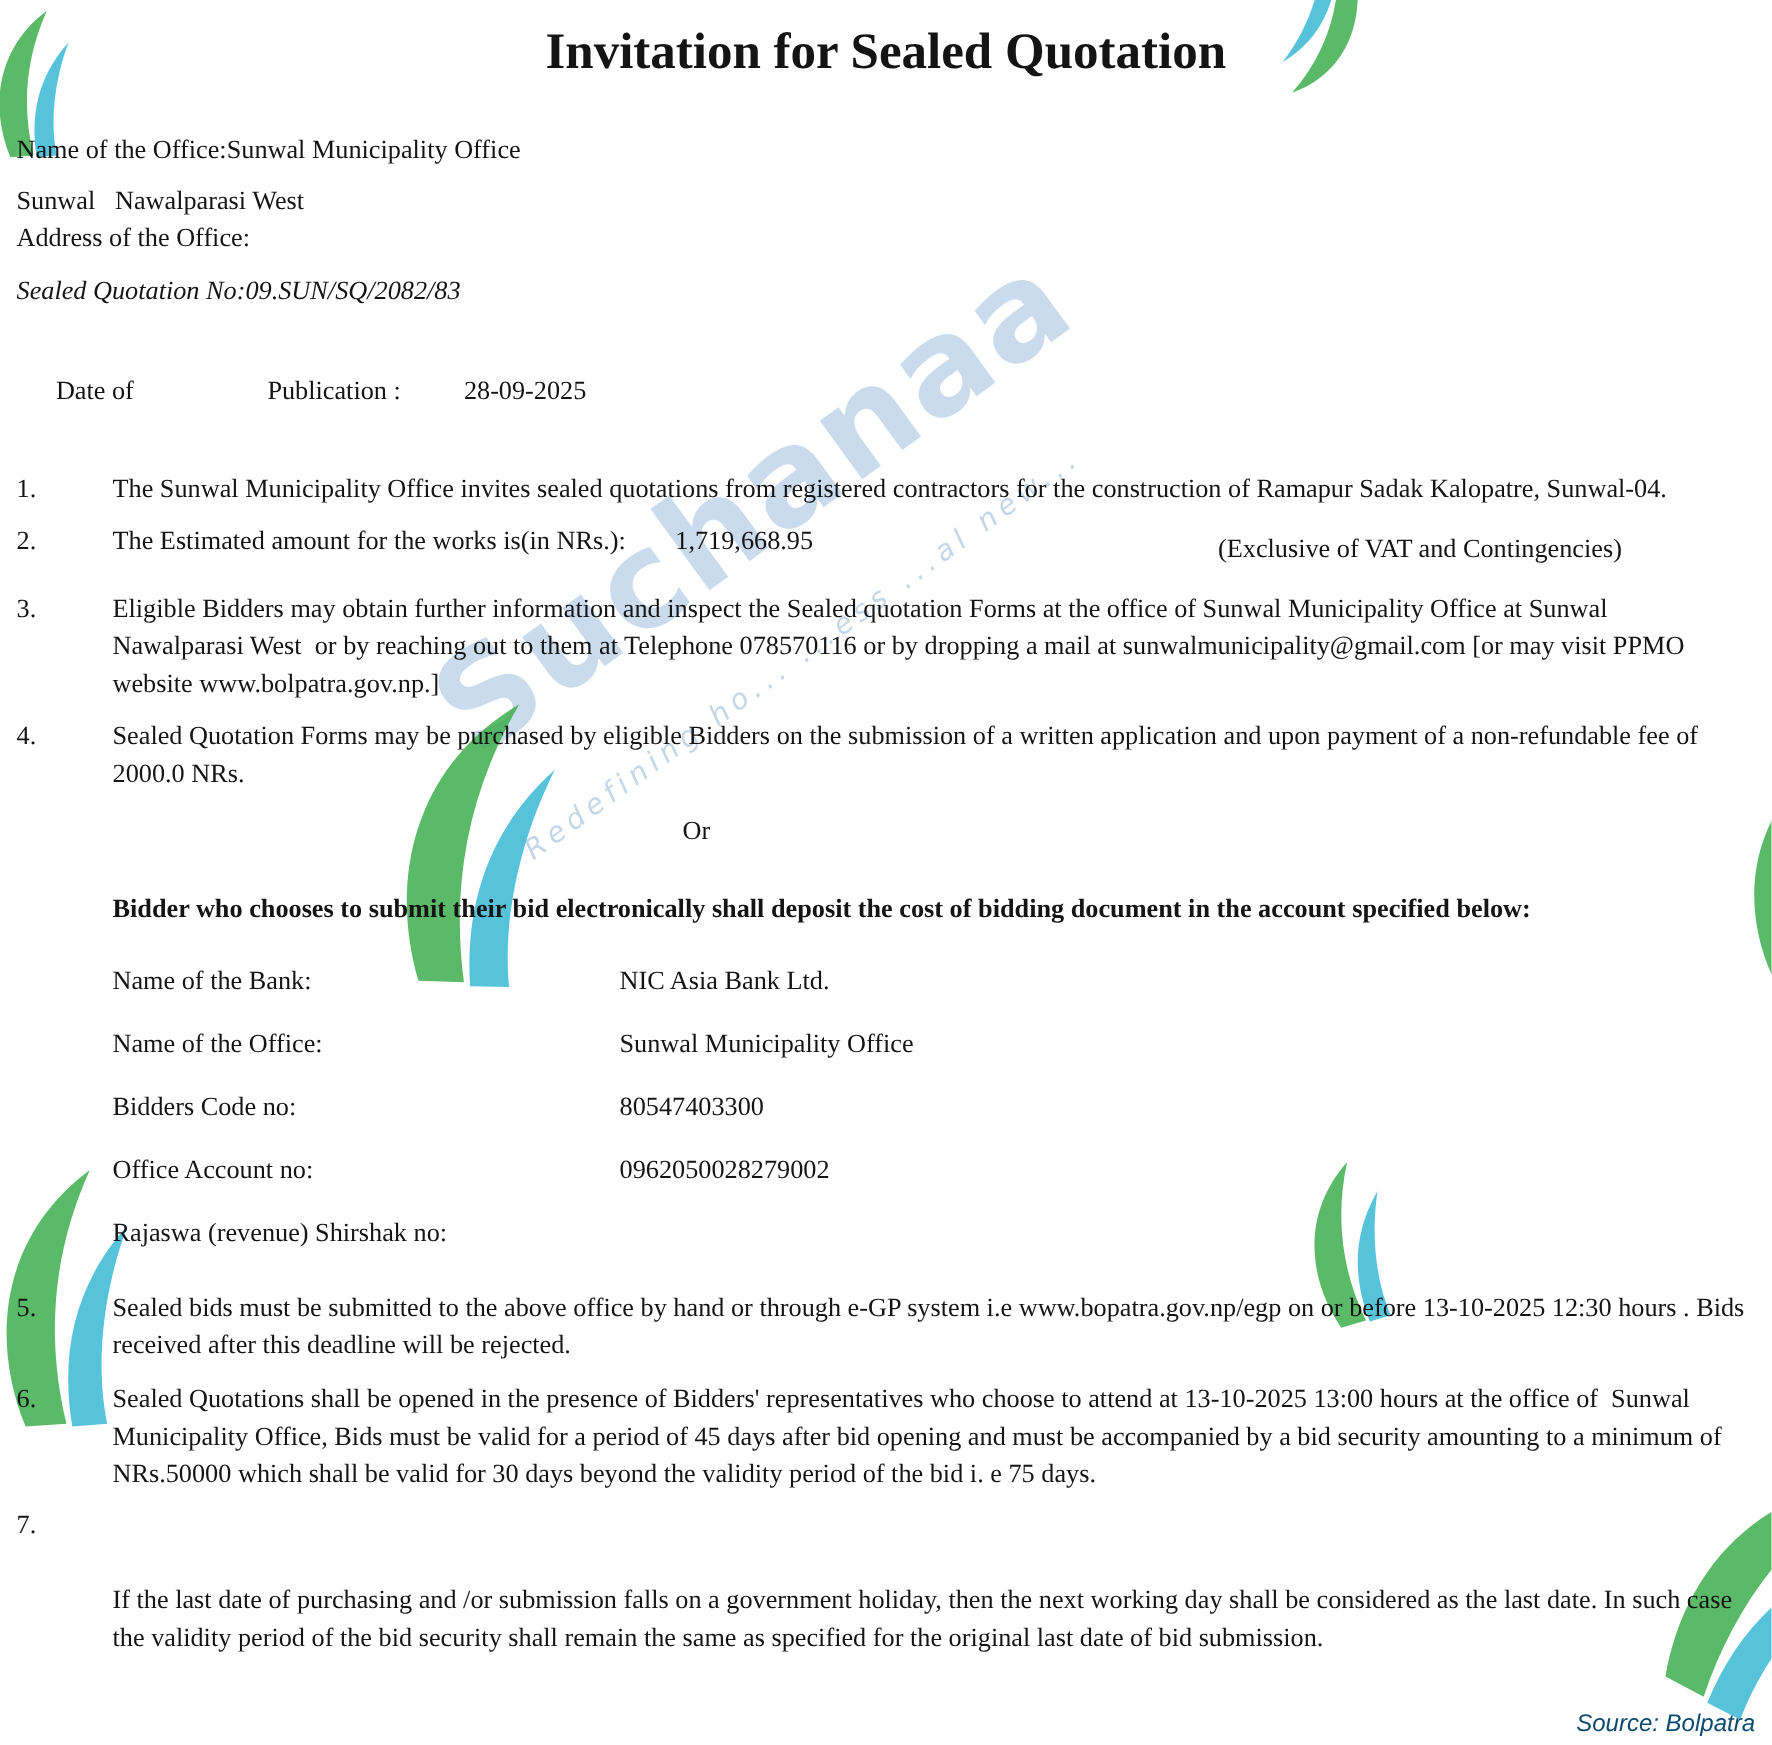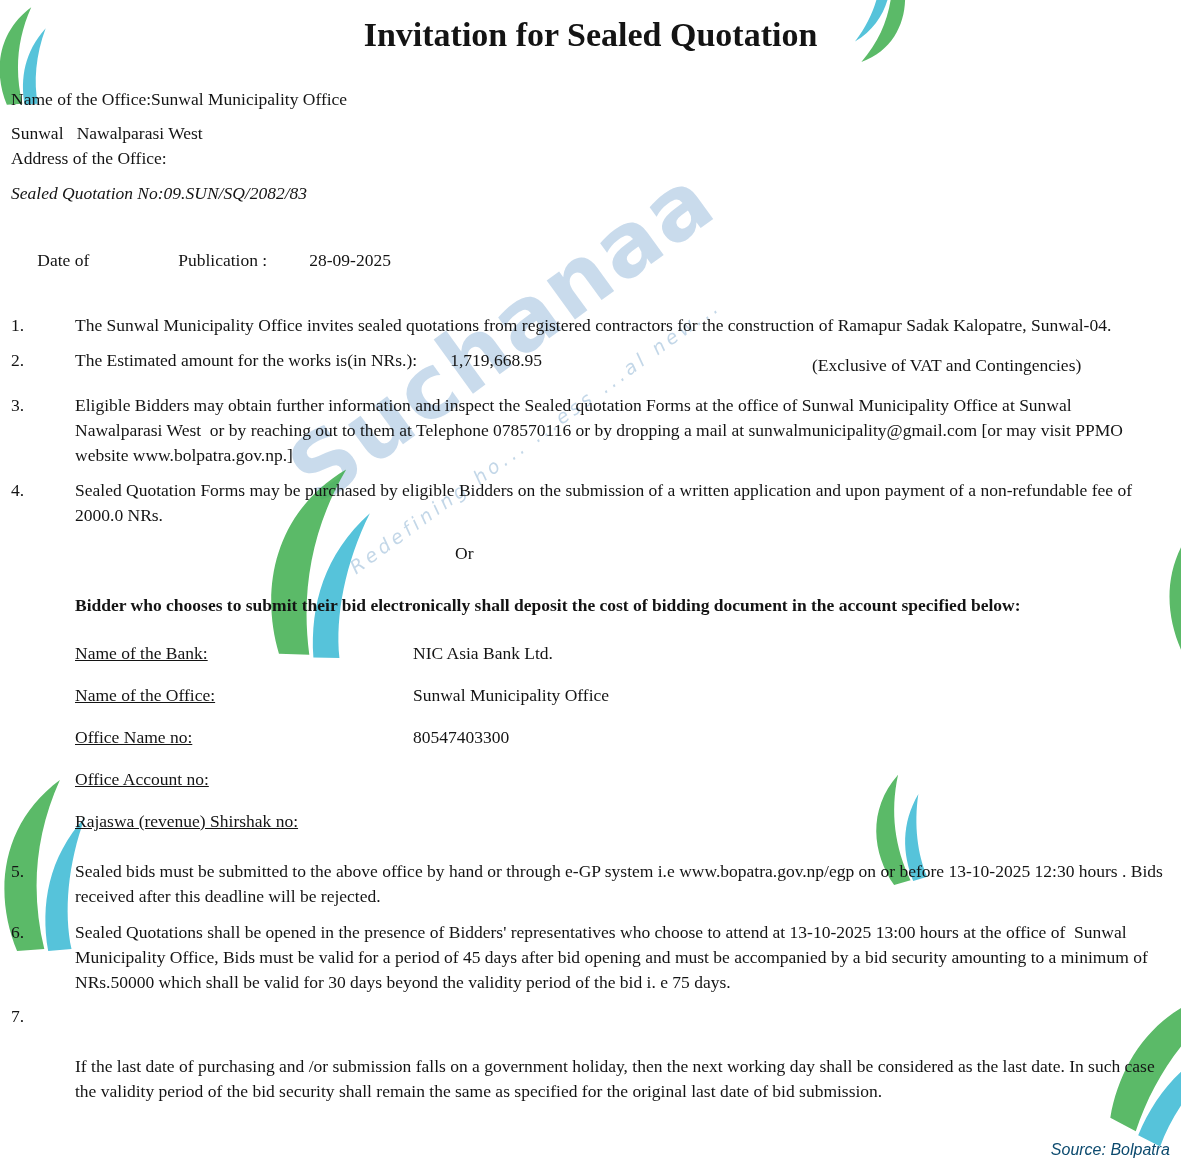--- a/index.html
+++ b/index.html
@@ -64,21 +64,21 @@
   .item-3 { margin-bottom:10px; }
   .item-4 { margin-bottom:13px; }
   .item-5 { margin-bottom:11px; }
   .item-6 { margin-bottom:9px; }
   .item-7 { margin-bottom:0; }
 
   .or-sep { font-size:17.5px; line-height:25px; padding-left:444px; margin-bottom:27px; }
   .electronic-text { padding-left:64px; margin-bottom:23px; max-width:1160px;font-weight:bold; }
 
   .bank-row { display:flex; font-size:17.5px; line-height:25px; padding-left:64px; margin-bottom:17px; }
-  .bank-row .bl { width:338px; flex:0 0 338px; white-space:pre-wrap;text-decoration:underline; }
+  .bank-row .bl { width:338px; flex:0 0 338px; white-space:pre-wrap; }
   .bank-row .bv { flex:1; white-space:pre-wrap; }
   .bank-gap { margin-bottom:25px; }
 
   .source {
     position:absolute; right:11px; bottom:4px; z-index:2;
     font-family:"Liberation Sans", sans-serif;
     font-style:italic; font-size:16px; color:#0c4a6e;margin-top:36px;
   }
 </style>
 </head>
@@ -163,25 +163,26 @@
 
     <div class="bank-row">
       <div class="bl">Name of the Bank:</div>
       <div class="bv">NIC Asia Bank Ltd.</div>
     </div>
     <div class="bank-row">
       <div class="bl">Name of the Office:</div>
       <div class="bv">Sunwal Municipality Office</div>
     </div>
     <div class="bank-row">
-      <div class="bl">Office Name no:</div>
+      <div class="bl">Bidders Code no:</div>
       <div class="bv">80547403300</div>
     </div>
     <div class="bank-row">
       <div class="bl">Office Account no:</div>
+      <div class="bv">0962050028279002</div>
     </div>
     <div class="bank-row bank-gap">
       <div class="bl">Rajaswa (revenue) Shirshak no:</div>
       <div class="bv"></div>
     </div>
 
     <div class="item item-5">
       <div class="num">5.</div>
       <div class="body">Sealed bids must be submitted to the above office by hand or through e-GP system i.e www.bopatra.gov.np/egp on or before 13-10-2025 12:30 hours . Bids received after this deadline will be rejected.</div>
     </div>

